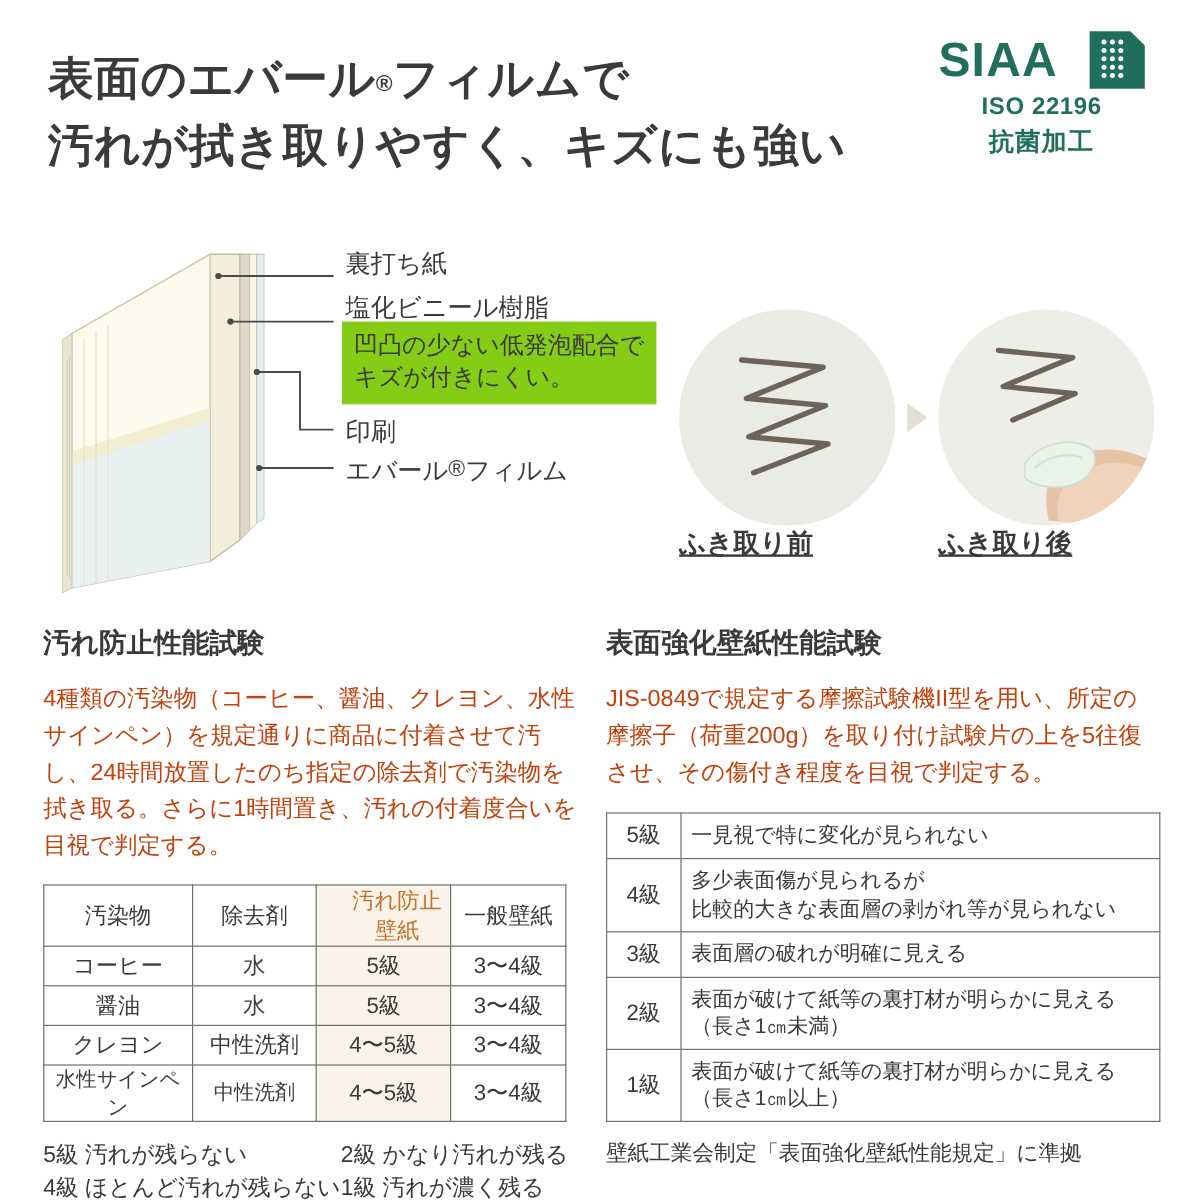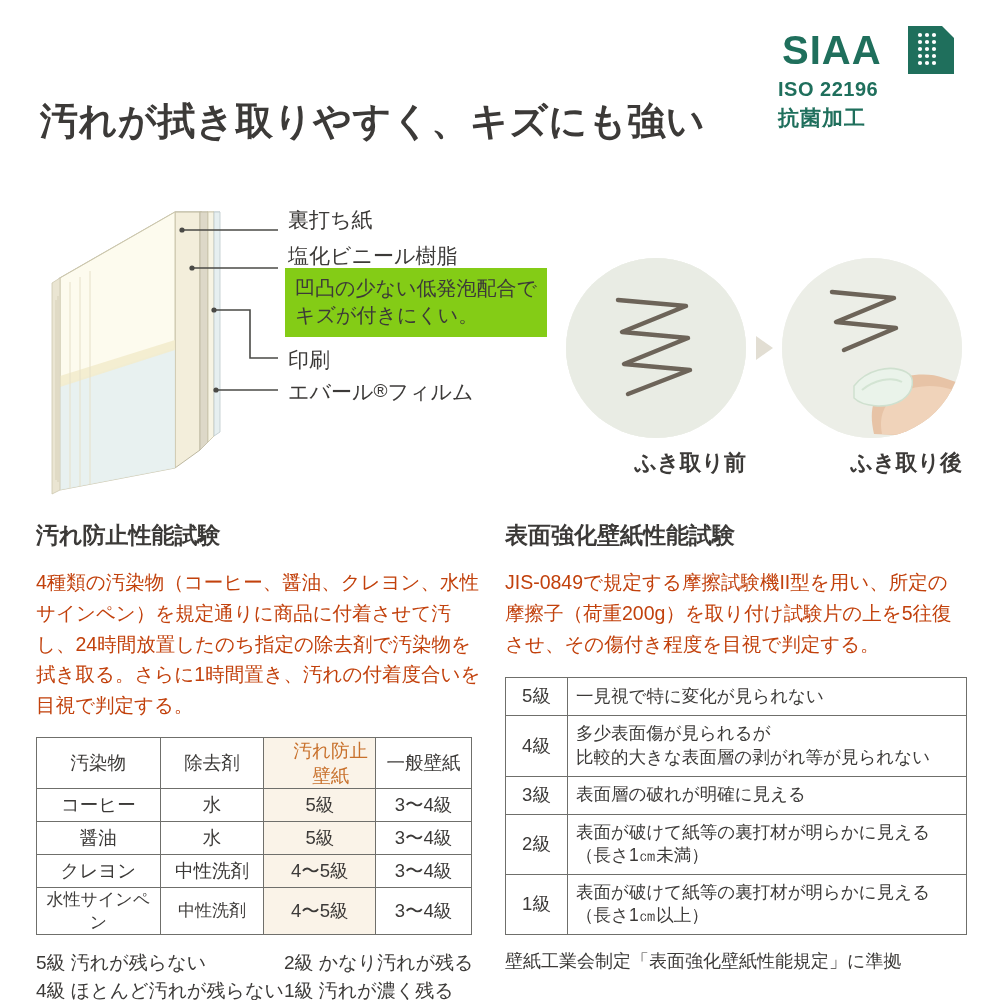--- a/index.html
+++ b/index.html
@@ -22,20 +22,21 @@
     color: #3c3a38; white-space: nowrap;
   }
   .head-line1 { top: 40px; }
   .head-line2 { top: 96px; }
   .reg { font-size: 19px; vertical-align: 2px; }
 
   
   .siaa {
     position: absolute; right: 42px; top: 24px;
     width: 180px; height: 118px;
+    text-align: center;
   }
   .siaa-top { position: relative; height: 52px; }
   .siaa-word {
     position: absolute; left: 4px; top: 4px;
     font-size: 40px; font-weight: bold; letter-spacing: 1px;
     color: #1f6f5c;
     font-family: "Liberation Sans", sans-serif;
   }
   .siaa-badge {
     position: absolute; right: 2px; top: 0px; width: 52px; height: 52px;
@@ -73,22 +74,22 @@
   .panel.right { left: 222px; }
   .panel-inner { position: absolute; inset: 0; }
   .arrow {
     position: absolute; left: 196px; top: 78px;
     width: 0; height: 0;
     border-left: 17px solid #e2ded3;
     border-top: 12px solid transparent;
     border-bottom: 12px solid transparent;
   }
   .wipe-cap {
-    position: absolute; top: 190px; width: 180px; text-align: right;
-    font-size: 22px; font-weight: bold; color: #3c3a38;
+    position: absolute; top: 180px; width: 180px; text-align: left;
+    font-size: 22px; font-weight: bold; color: #3c3a38; text-decoration: underline;
   }
   .wipe-cap.left { left: 6px; }
   .wipe-cap.right { left: 222px; }
 
   
   .col { position: absolute; top: 520px; }
   .col-left { left: 36px; width: 452px; }
   .col-right { left: 505px; width: 462px; }
 
   .sec-title {
@@ -131,20 +132,23 @@
     line-height: 1.35;
   }
   .t-str td.g { width: 62px; text-align: center; font-size: 18.5px; }
   .note-small { font-size: 17px; }
   .foot-note { margin-top: 14px; font-size: 18px; color: #3c3a38; }
 </style>
 </head>
 <body>
 
 <div class="header">
+  <div class="head-line1">
+    <span>表面のエバール</span><span class="reg">®</span><span>フィルムで</span>
+  </div>
   <div class="head-line2">汚れが拭き取りやすく、キズにも強い</div>
 
   <div class="siaa">
     <div class="siaa-top">
       <div class="siaa-word">SIAA</div>
       <svg class="siaa-badge" viewBox="0 0 52 52">
         <path d="M4 2 H38 L50 14 V50 H4 Z" fill="#1f6f5c"></path>
         <g fill="#ffffff">
           <circle cx="16" cy="11" r="2.1"></circle>
             <circle cx="23" cy="11" r="2.1"></circle>

